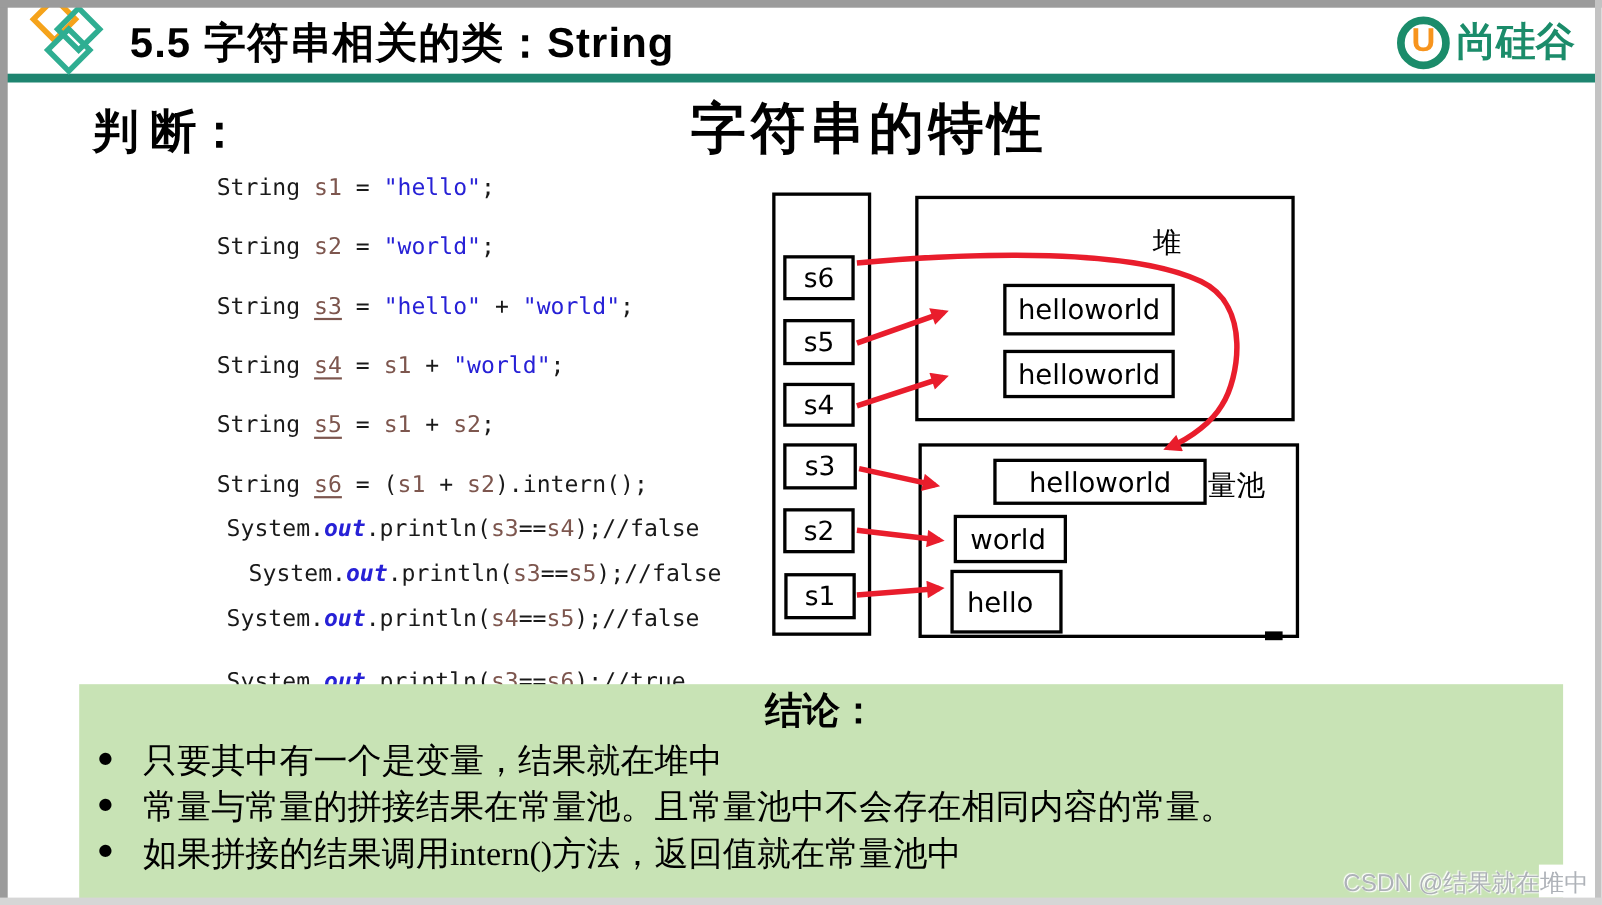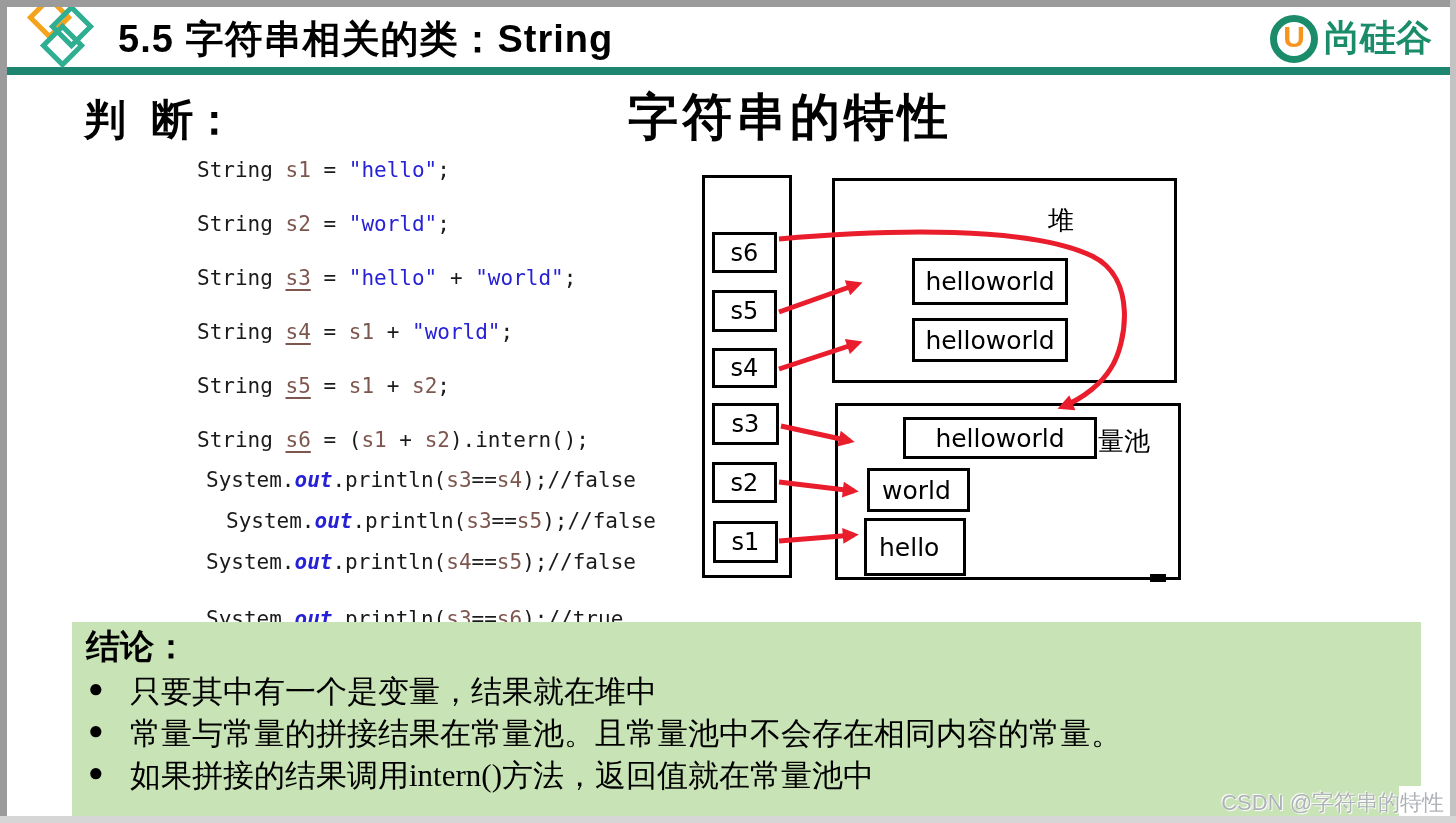--- a/index.html
+++ b/index.html
@@ -24,21 +24,21 @@
   #brand-ring{
     width:34px;height:34px;border:7px solid #1B8C6A;border-radius:50%;
     display:flex;align-items:center;justify-content:center;background:#fff;
   }
   #brand-u{color:#F7941D;font-size:30px;font-weight:bold;line-height:1;margin-top:-4px;}
   #brand-text{color:#1B8C6A;font-size:36px;font-weight:bold;font-family:"Liberation Serif","DejaVu Serif",serif;}
 
   
   #left-heading{
     position:absolute;left:84px;top:92px;font-size:42px;font-weight:bold;color:#000;
-    font-family:Liberation Mono, monospace;
+    font-family:Liberation Serif, serif;
   }
   #center-heading{
     position:absolute;left:628px;top:84px;font-size:50px;font-weight:bold;color:#000;
     font-family:"Liberation Serif","DejaVu Serif",serif;letter-spacing:4px;
   }
 
   
   .code-line{
     position:absolute;font-family:"DejaVu Sans Mono","Liberation Mono",monospace;
     font-size:21px;white-space:pre;color:#1a1a1a;
@@ -66,21 +66,21 @@
   .val-left{justify-content:flex-start;padding-left:12px;}
   #arrow-layer{position:absolute;left:690px;top:160px;z-index:4;pointer-events:none;}
   #pool-corner-mark{position:absolute;left:1150px;top:574px;width:16px;height:8px;background:#000;}
 
   
   #conclusion-box{
     position:absolute;left:72px;top:622px;width:1349px;height:195px;background:#C8E3B5;
     box-sizing:border-box;padding:4px 14px 0 14px;z-index:5;
     font-family:"Liberation Serif","DejaVu Serif",serif;
   }
-  #conclusion-title{font-size:34px;font-weight:bold;color:#000;line-height:1.25;}
+  #conclusion-title{font-size:34px;font-weight:bold;color:#000;line-height:1.25;text-align:center;}
   #conclusion-list{list-style:none;margin:2px 0 0 0;padding:0;}
   #conclusion-list li{
     font-size:31px;color:#000;line-height:1.36;padding-left:44px;position:relative;
   }
   #conclusion-list li::before{
     content:"●";position:absolute;left:2px;top:0;font-size:26px;
   }
   #watermark-patch{position:absolute;left:1399px;top:786px;width:51px;height:30px;background:#fff;z-index:6;}
   #watermark{
     position:absolute;right:12px;top:788px;z-index:7;font-size:22px;color:#AEB2B8;
@@ -162,13 +162,13 @@
 
 <div id="conclusion-box">
   <div id="conclusion-title">结论：</div>
   <ul id="conclusion-list">
     <li>只要其中有一个是变量，结果就在堆中</li>
     <li>常量与常量的拼接结果在常量池。且常量池中不会存在相同内容的常量。</li>
     <li>如果拼接的结果调用intern()方法，返回值就在常量池中</li>
   </ul>
 </div>
 <div id="watermark-patch"></div>
-<div id="watermark">CSDN @字符串的特性</div>
+<div id="watermark">CSDN @结果就在堆中</div>
 
 </body></html>

